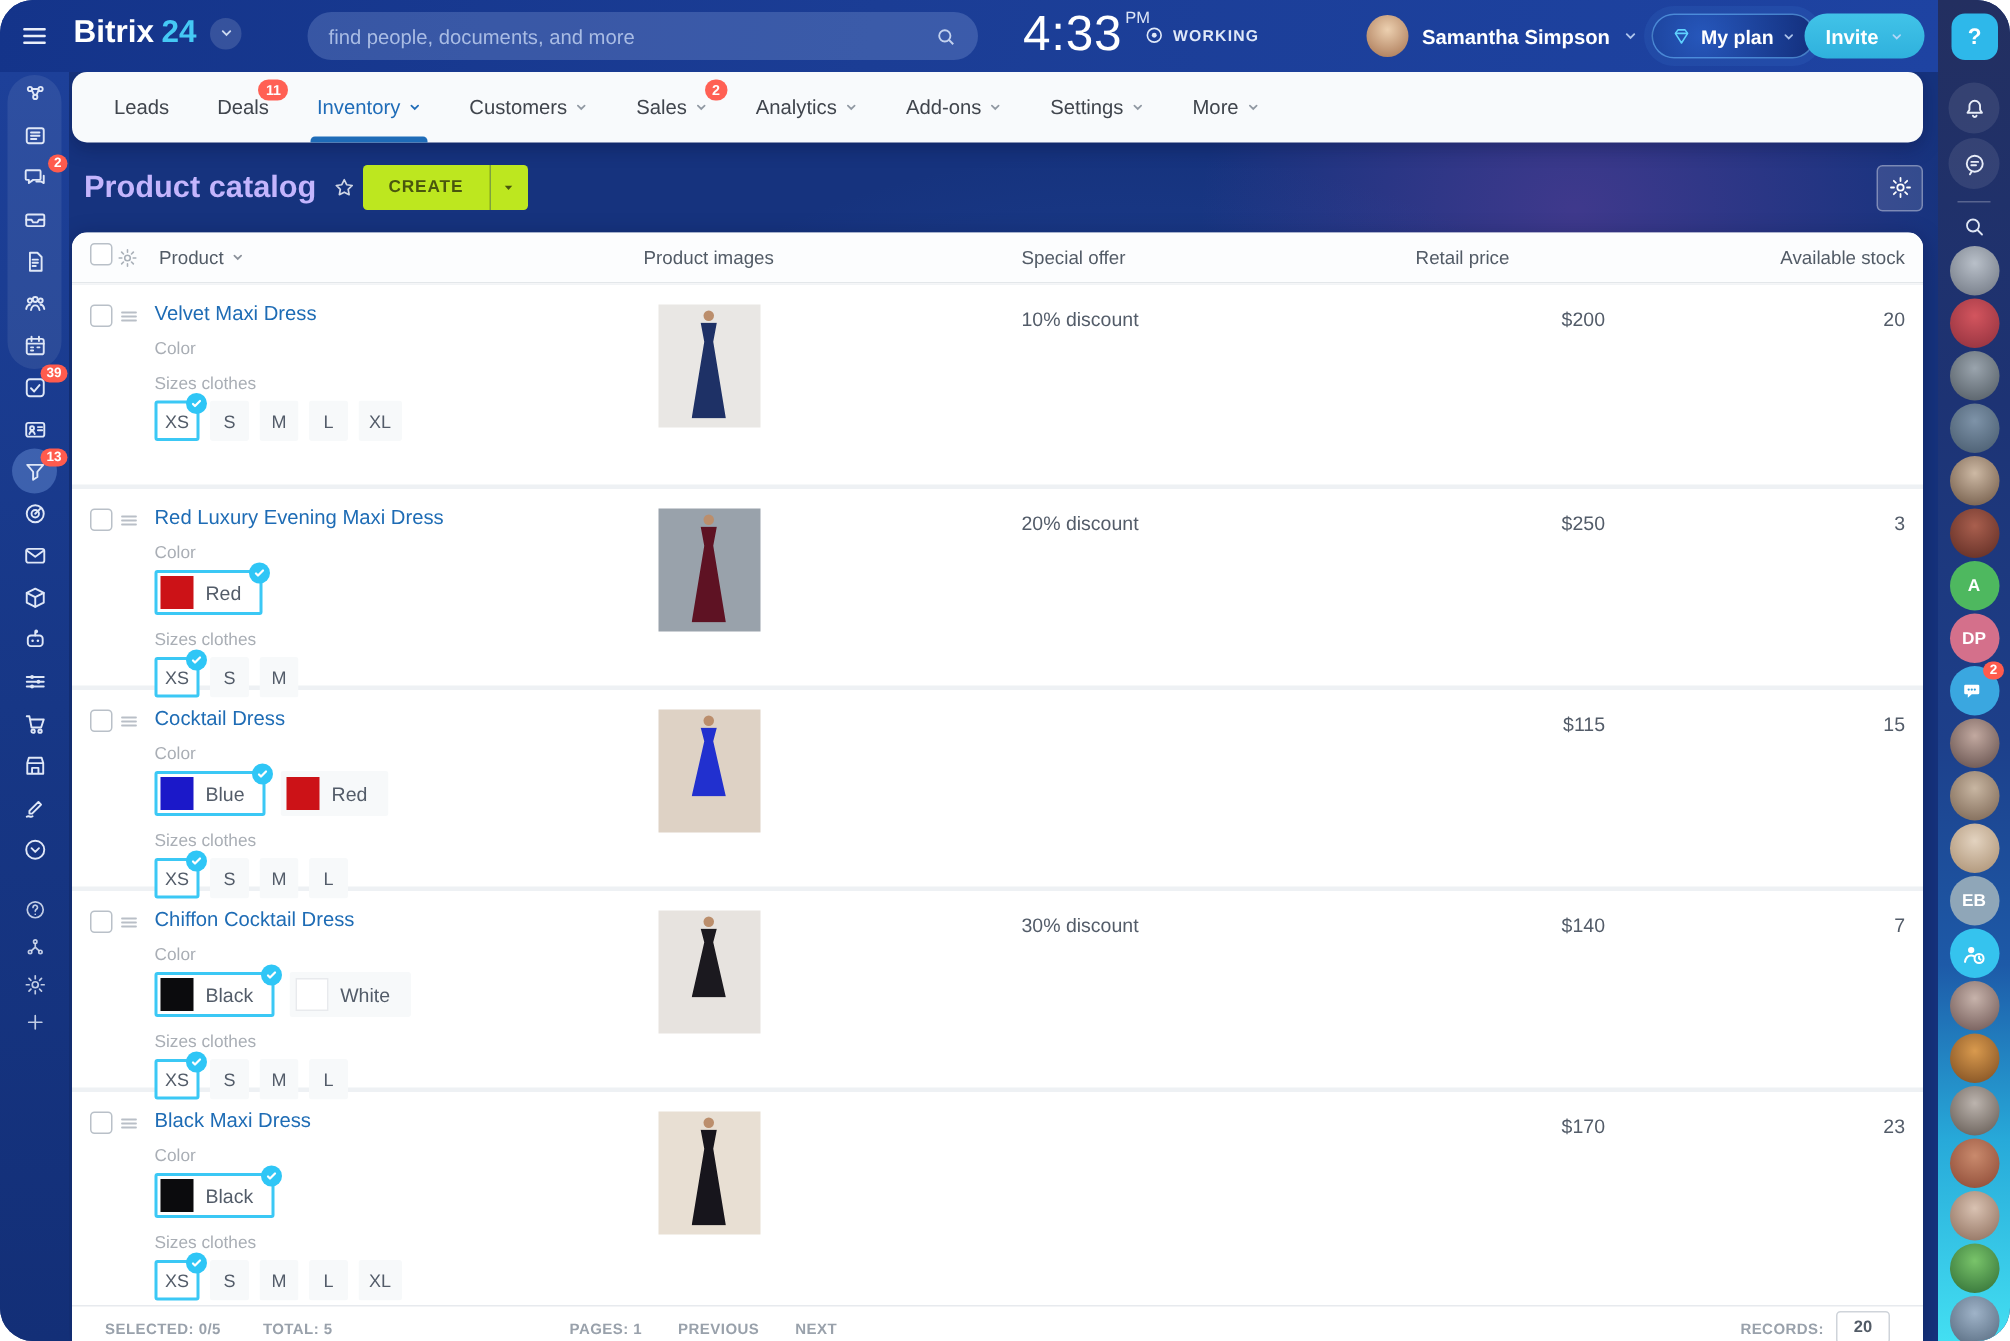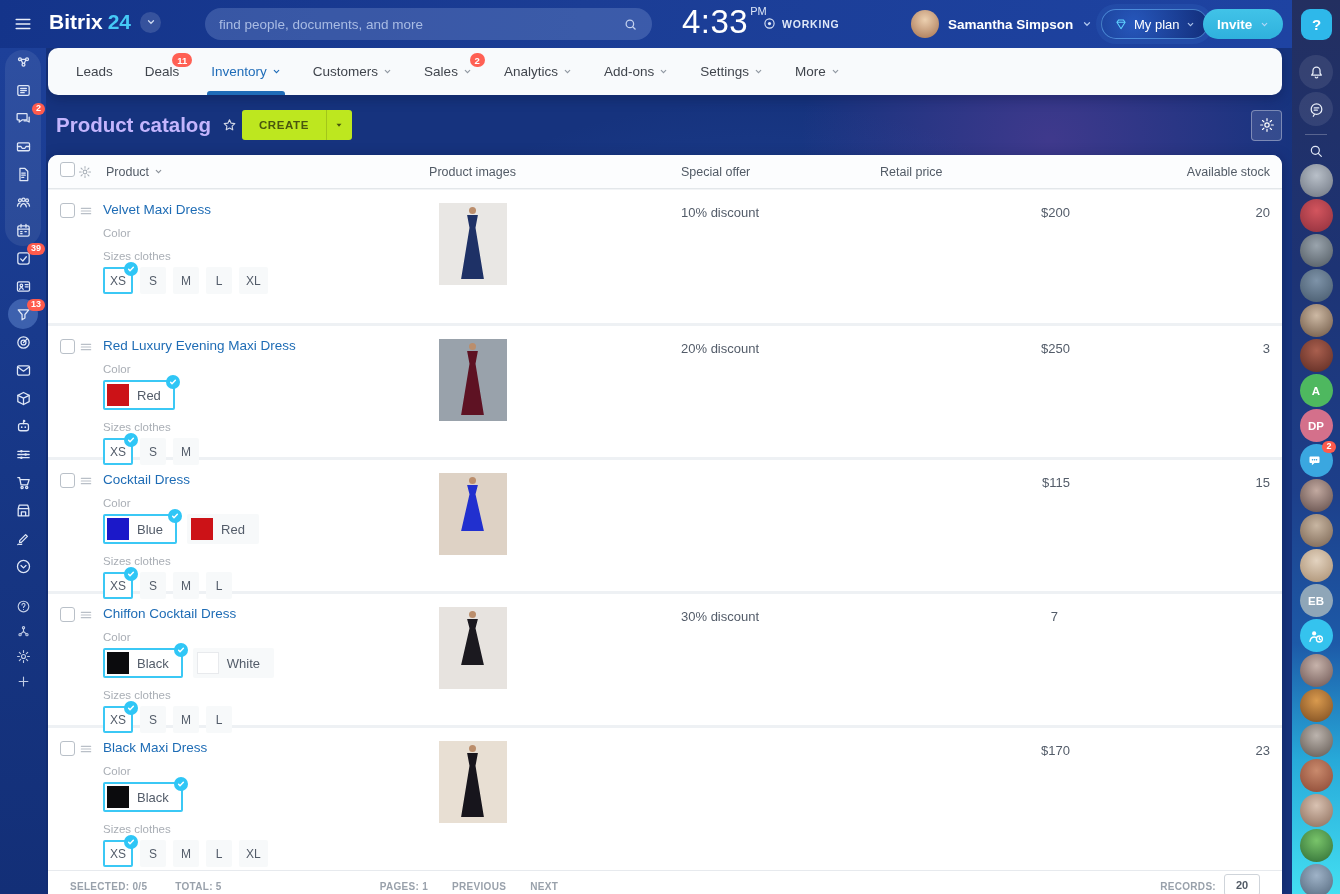--- a/index.html
+++ b/index.html
@@ -1,18 +1,18 @@
 <!DOCTYPE html>
 <html><head>
 <meta charset="utf-8">
 <style>
   * { margin:0; padding:0; box-sizing:border-box; }
   html,body { width:1340px; height:894px; overflow:hidden;
     font-family:"Liberation Sans","DejaVu Sans",sans-serif; }
-  .app { position:relative; width:1340px; height:894px; overflow:hidden; background:#16337e; }
+  .app { position:relative; width:1340px; height:894px; overflow:hidden; background:#16337e;border-radius:22px; }
 
   
   .bg-glow1 { position:absolute; left:800px; top:-60px; width:500px; height:400px; border-radius:50%;
     background:radial-gradient(closest-side, rgba(150,70,170,0.32), transparent); pointer-events:none; }
   .bg-glow2 { position:absolute; left:300px; top:100px; width:900px; height:700px; border-radius:50%;
     background:radial-gradient(closest-side, rgba(60,110,210,0.45), transparent); pointer-events:none; }
   .bg-ring { position:absolute; left:560px; top:170px; width:680px; height:680px; border-radius:50%;
     border:1.5px solid rgba(150,185,255,0.16); pointer-events:none; }
 
   
@@ -34,21 +34,21 @@
   .status { position:absolute; left:763px; top:17px; display:flex; gap:6px; align-items:center; color:#dfe8f8; cursor:pointer; }
   .status .lbl { font-size:10.5px; font-weight:bold; letter-spacing:0.8px; }
   .user { position:absolute; left:911px; top:10px; display:flex; gap:9px; align-items:center; cursor:pointer;text-align:right; }
   .user .avatar { width:28px; height:28px; border-radius:50%;
     background:radial-gradient(circle at 50% 35%, #ecd0b0, #a5714f); }
   .user .uname { font-size:13.5px; font-weight:bold; }
   .user .cv, .plan .cv, .invite .cv { color:rgba(200,220,250,0.85); }
   .plan { position:absolute; left:1101px; top:9px; height:30px; border-radius:15px; display:flex; gap:6px;
     align-items:center; padding:0 12px; border:1px solid rgba(110,190,255,0.55); cursor:pointer;
     background:radial-gradient(circle at 30% 50%, rgba(40,90,190,0.9), rgba(18,45,120,0.9));
-    color:#fff; font-size:13px; font-weight:normal; box-shadow:0 0 0 5px rgba(70,140,230,0.12); }
+    color:#fff; font-size:13px; font-weight:bold; box-shadow:0 0 0 5px rgba(70,140,230,0.12); }
   .plan .gem { color:#5fd2ff; }
   .invite { position:absolute; left:1203px; top:9px; height:30px; border-radius:15px; border:none;
     background:linear-gradient(180deg,#41c3e8,#2fb1dd); padding:0 14px; display:flex; gap:8px; align-items:center;
     color:#fff; font-size:13.5px; font-weight:bold; cursor:pointer; }
 
   
   .left-rail { position:absolute; left:0; top:48px; width:46px; height:846px; overflow:hidden; z-index:25;
     background:linear-gradient(180deg,#1d4099 0%,#173786 50%,#132f77 100%); }
   .lr-pill { position:absolute; left:5px; top:2px; width:36px; height:196px;
     background:rgba(255,255,255,0.08); border-radius:18px; }
@@ -116,21 +116,21 @@
 
   
   .card { position:absolute; left:2px; top:107px; width:1234px; height:739px; background:#fff;
     border-radius:10px 10px 0 0; overflow:hidden; box-shadow:0 3px 14px rgba(5,15,50,0.35); }
   .grid7 { display:grid; grid-template-columns:30px 22px 290px 165px 110px 215px 190px 1fr; }
   .thead { height:34px; align-items:center; border-bottom:1px solid #e3e7ea; background:#fcfdfe; }
   .th { font-size:12.5px; color:#525b66; }
   .th.prod { display:flex; align-items:center; gap:5px; padding-left:6px; cursor:pointer; }
   .th.imgs { text-align:center; }
   .th.offer { padding-left:16px; }
-  .th.price { text-align:left; }
+  .th.price { text-align:center; }
   .th.stock { text-align:right; padding-right:12px; }
   .th-gear { color:#a9b0b8; display:flex; cursor:pointer; }
   .cb { display:inline-block; width:15px; height:15px; border:1px solid #b9c0c8; border-radius:3px;
     background:#fff; cursor:pointer; }
   .c-cb { padding:13px 0 0 12px; }
   .thead .c-cb { padding:0 0 0 12px; }
   .c-drag { padding-top:13px; color:#b9bfc7; cursor:grab; }
   .trow { border-top:3px solid #eef1f4; background:#fff; height:134px; }
   .trow:first-child { border-top:1px solid #f2f4f6; }
   .c-prod { padding:10px 0 0 3px; }
@@ -673,20 +673,21 @@
             <div class="c-img">
               <div class="photo cocktail" style="background:#e7e3df">
                 <div class="mann">
                   <div class="head"></div>
                   <div class="dress" style="background:#1b191f"></div>
                 </div>
               </div>
             </div>
             <div></div>
             <div class="c-offer">30% discount</div>
+            <div class="c-price">$140</div>
             <div class="c-stock">7</div>
           </div>
           <div class="trow grid7">
             <div class="c-cb"><span class="cb"></span></div>
             <div class="c-drag"><svg class="ic" width="16" height="16" viewBox="0 0 24 24" fill="none" stroke="currentColor" stroke-width="1.8" stroke-linecap="round" stroke-linejoin="round">
                 <path d="M5 8h14M5 12h14M5 16h14"></path>
               </svg></div>
             <div class="c-prod"><a class="pname">Black Maxi Dress</a><div class="flabel">Color</div><div class="chips">
                 <span class="chip sel">
                   <span class="sw" style="background:#0b0b0d"></span>

